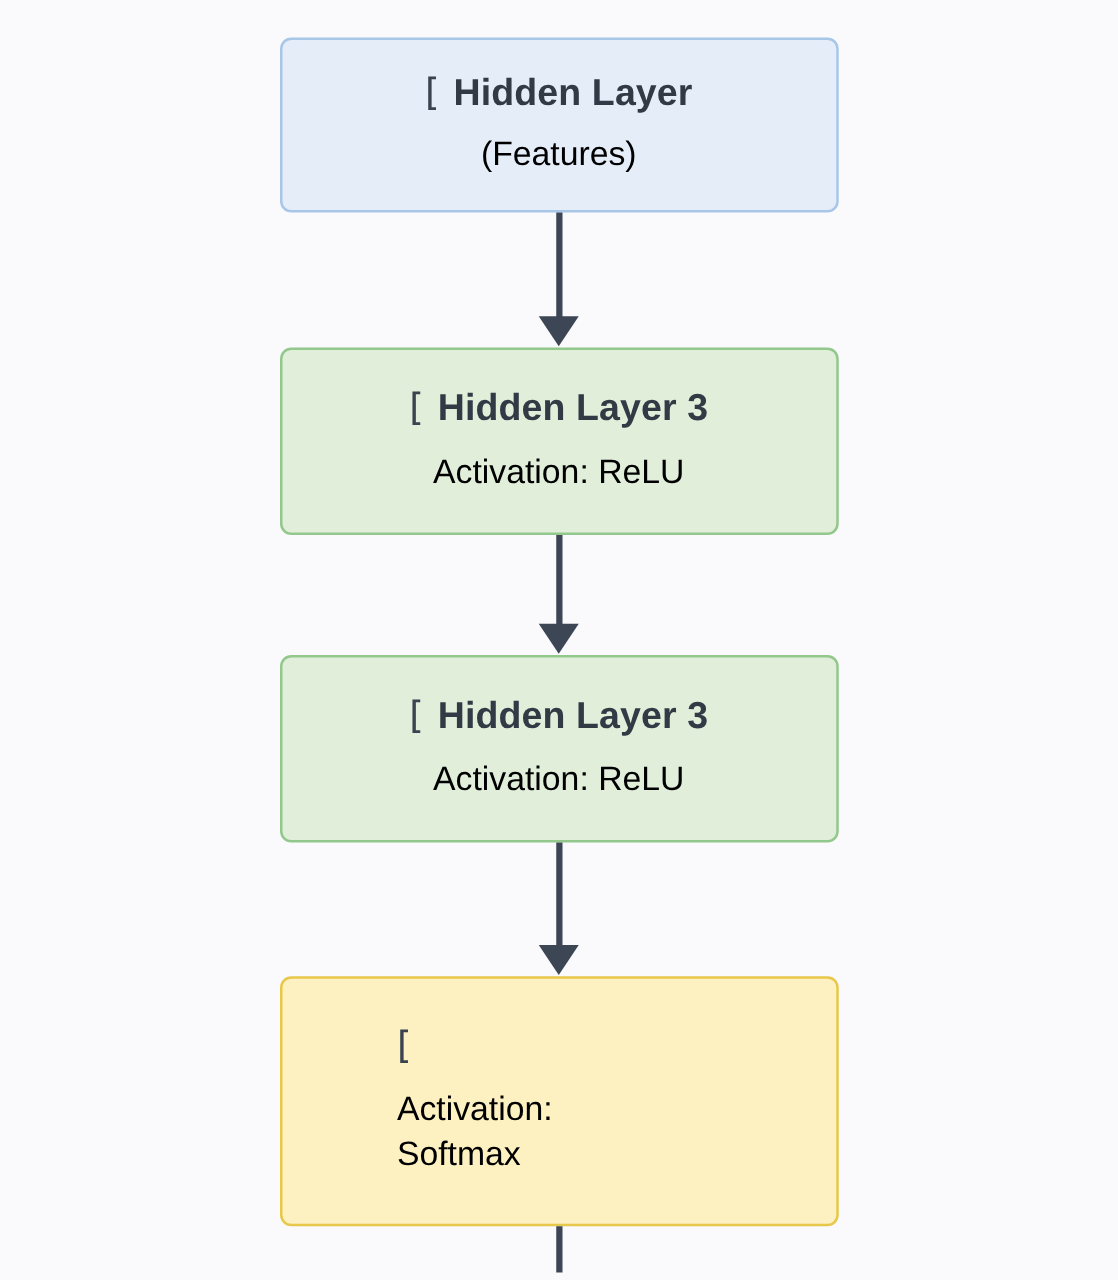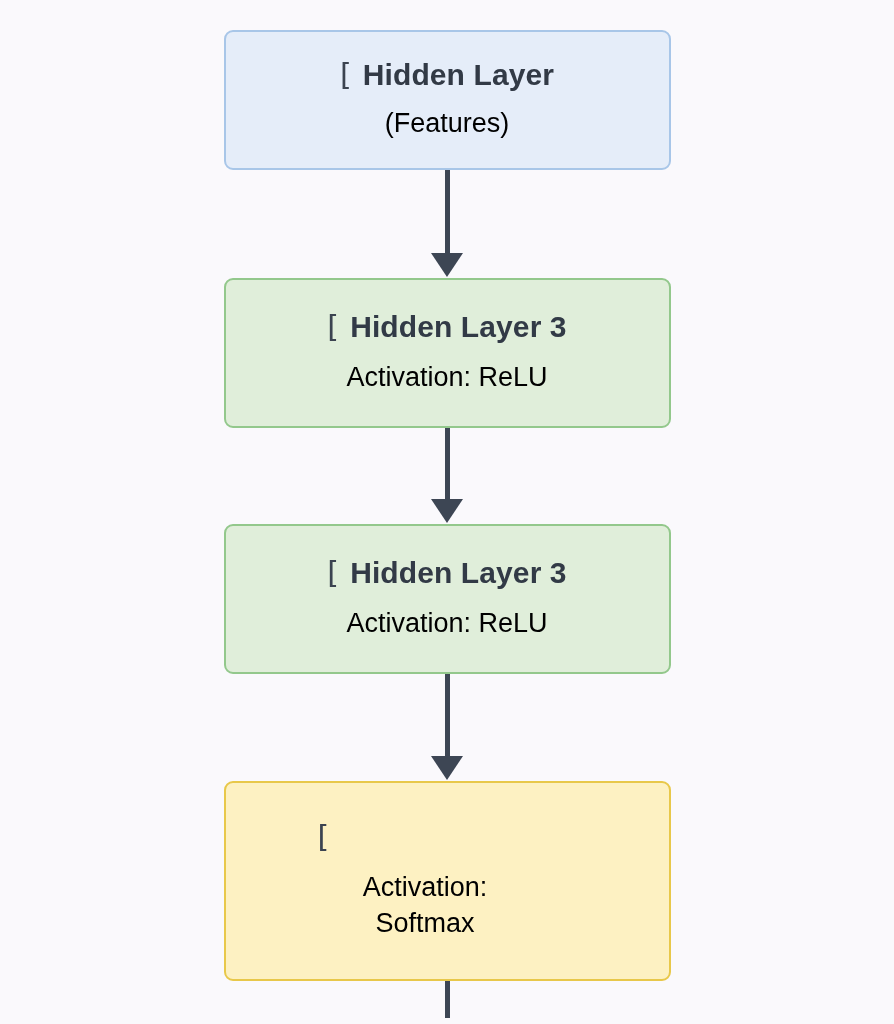--- a/index.html
+++ b/index.html
@@ -87,21 +87,21 @@
     font-weight: normal;
     color: #000000;
     line-height: 1.33;
     margin-top: 14px;
   }
   .node.blue .node-sub { margin-top: 13px; }
   .node.green .node-sub { margin-top: 16px; }
   .node.yellow .node-sub {
     margin-top: 16px;
     max-width: 215px;
-    text-align: center;
+    text-align: left;
   }
 
   
   .arrow {
     width: 40px;
     position: relative;
     flex: none;
     display: flex;
     flex-direction: column;
     align-items: center;

